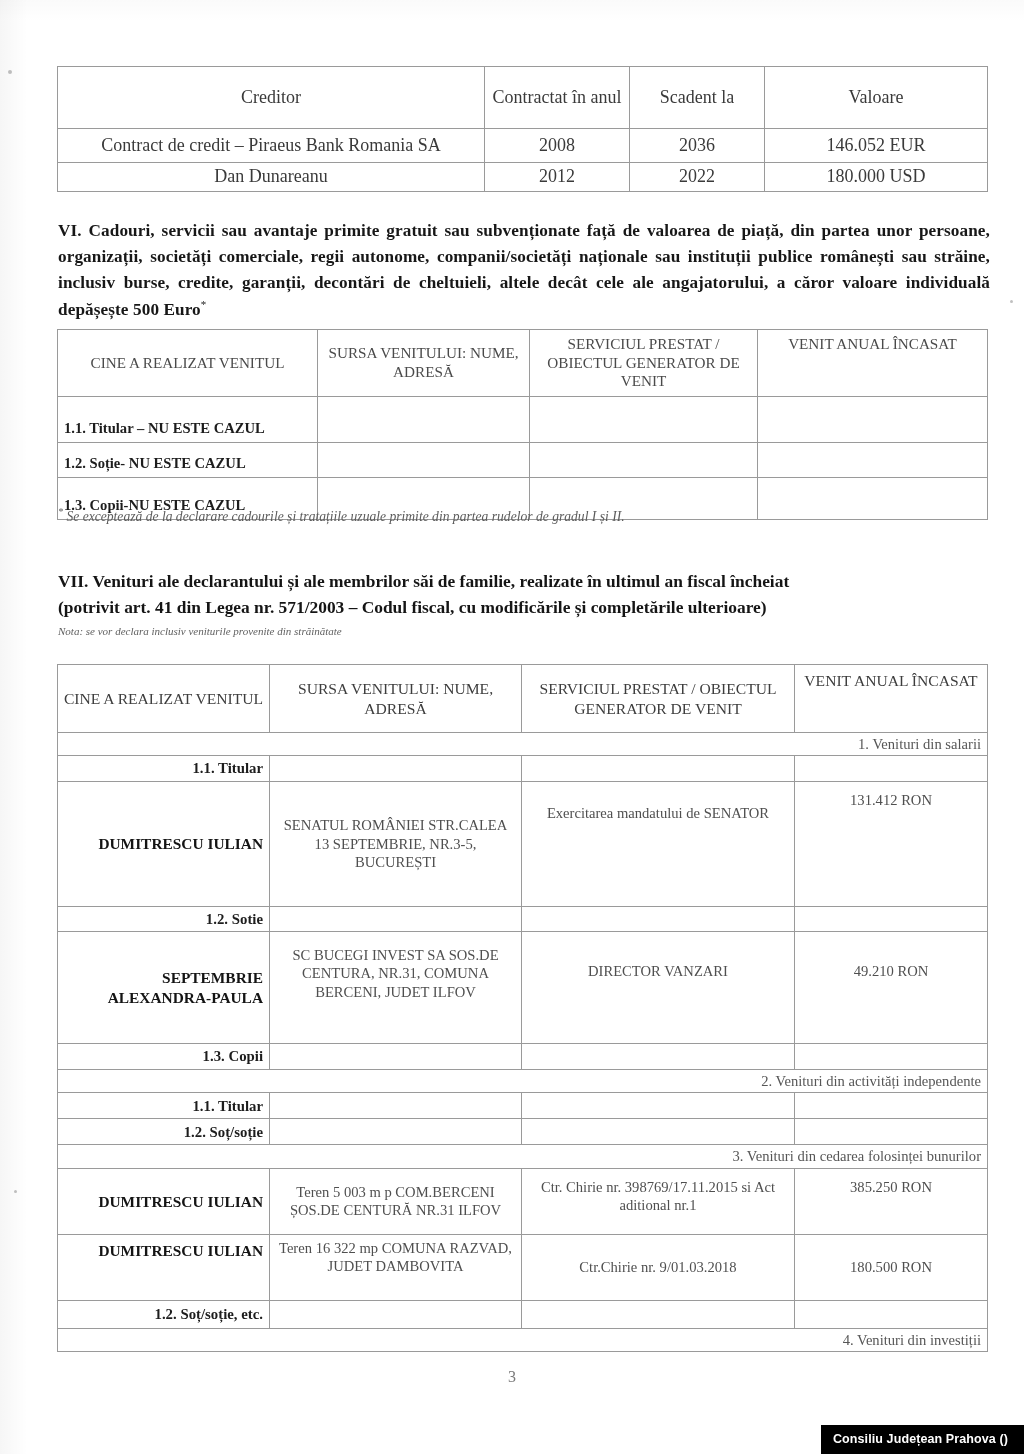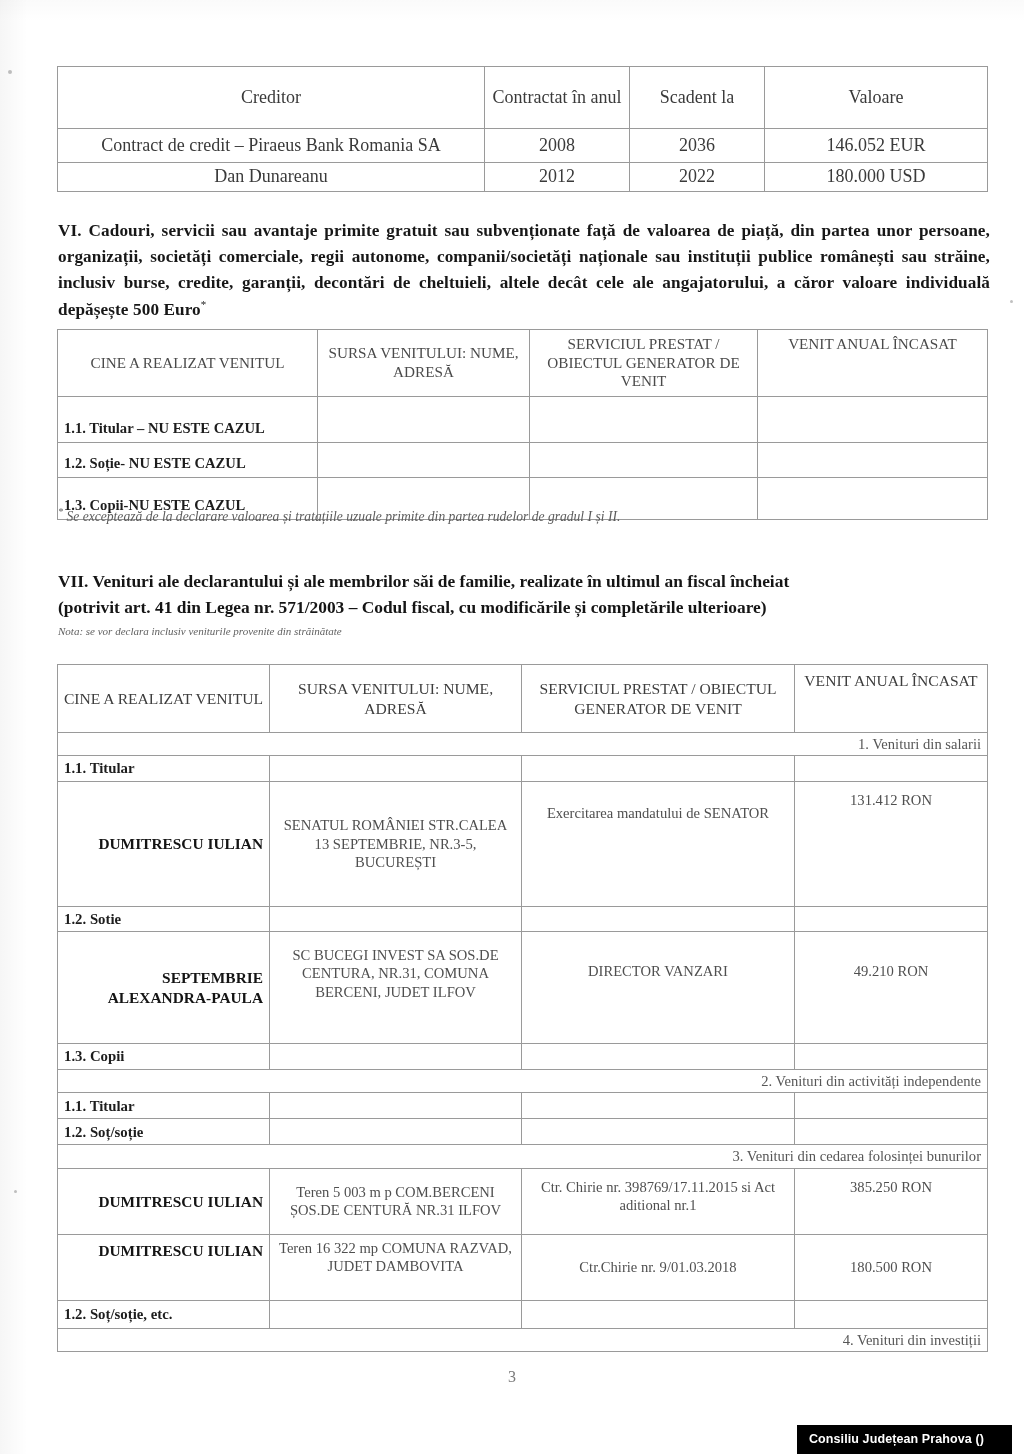--- a/index.html
+++ b/index.html
@@ -158,21 +158,21 @@
     font-size: 14.6px;
     color: #565656;
     text-align: right;
     padding: 2px 6px;
     height: 22px;
   }
   #vii-table .sublabel {
     font-weight: bold;
     color: #1d1d1d;
     font-size: 14.8px;
-    text-align: left;
+    text-align: right;
     padding: 3px 6px;
   }
   #vii-table .name {
     font-weight: bold;
     color: #141414;
     font-size: 15.4px;
     text-align: right;
   }
   #vii-table .src { text-align: center; font-size: 14.6px; color: #4f4f4f; }
   #vii-table .obj { text-align: center; font-size: 14.6px; color: #4f4f4f; }
@@ -184,28 +184,28 @@
     left: 0; right: 0;
     top: 1368px;
     text-align: center;
     font-size: 16px;
     color: #7a7a7a;
   }
 
   
   #watermark {
     position: absolute;
-    right: 12px;
+    right: 0;
     bottom: 0;
     background: #000000;
     color: #ffffff;
     font-family: "Liberation Sans", sans-serif;
     font-size: 12.5px;
     font-weight: bold;
-    padding: 7px 28px 8px 12px;
+    padding: 7px 16px 8px 12px;
     letter-spacing: .1px;
   }
 </style>
 </head>
 <body>
 
 <div class="page">
 
   <div class="scan-tint"></div>
   <div class="speck" style="left:8px;  top:70px;  width:4px; height:4px;"></div>
@@ -275,21 +275,21 @@
         <tr>
           <td class="rowlabel" style="height:42px">1.3. Copii-NU ESTE CAZUL</td>
           <td></td>
           <td></td>
           <td></td>
         </tr>
       </tbody>
     </table>
   </div>
 
-  <div id="footnote"><sup>*</sup> <span>Se exceptează de la declarare valoarea și tratațiile uzuale primite din partea rudelor de gradul I și II.</span></div>
+  <div id="footnote"><sup>*</sup> <span>Se exceptează de la declarare cadourile și tratațiile uzuale primite din partea rudelor de gradul I și II.</span></div>
 
   <div id="section-vii">
     <div>VII. Venituri ale declarantului și ale membrilor săi de familie, realizate în ultimul an fiscal încheiat</div>
     <div>(potrivit art. 41 din Legea nr. 571/2003 – Codul fiscal, cu modificările și completările ulterioare)</div>
     <div class="nota">Nota: se vor declara inclusiv veniturile provenite din străinătate</div>
   </div>
 
   <div id="vii-table">
     <table class="doc">
       <colgroup>

